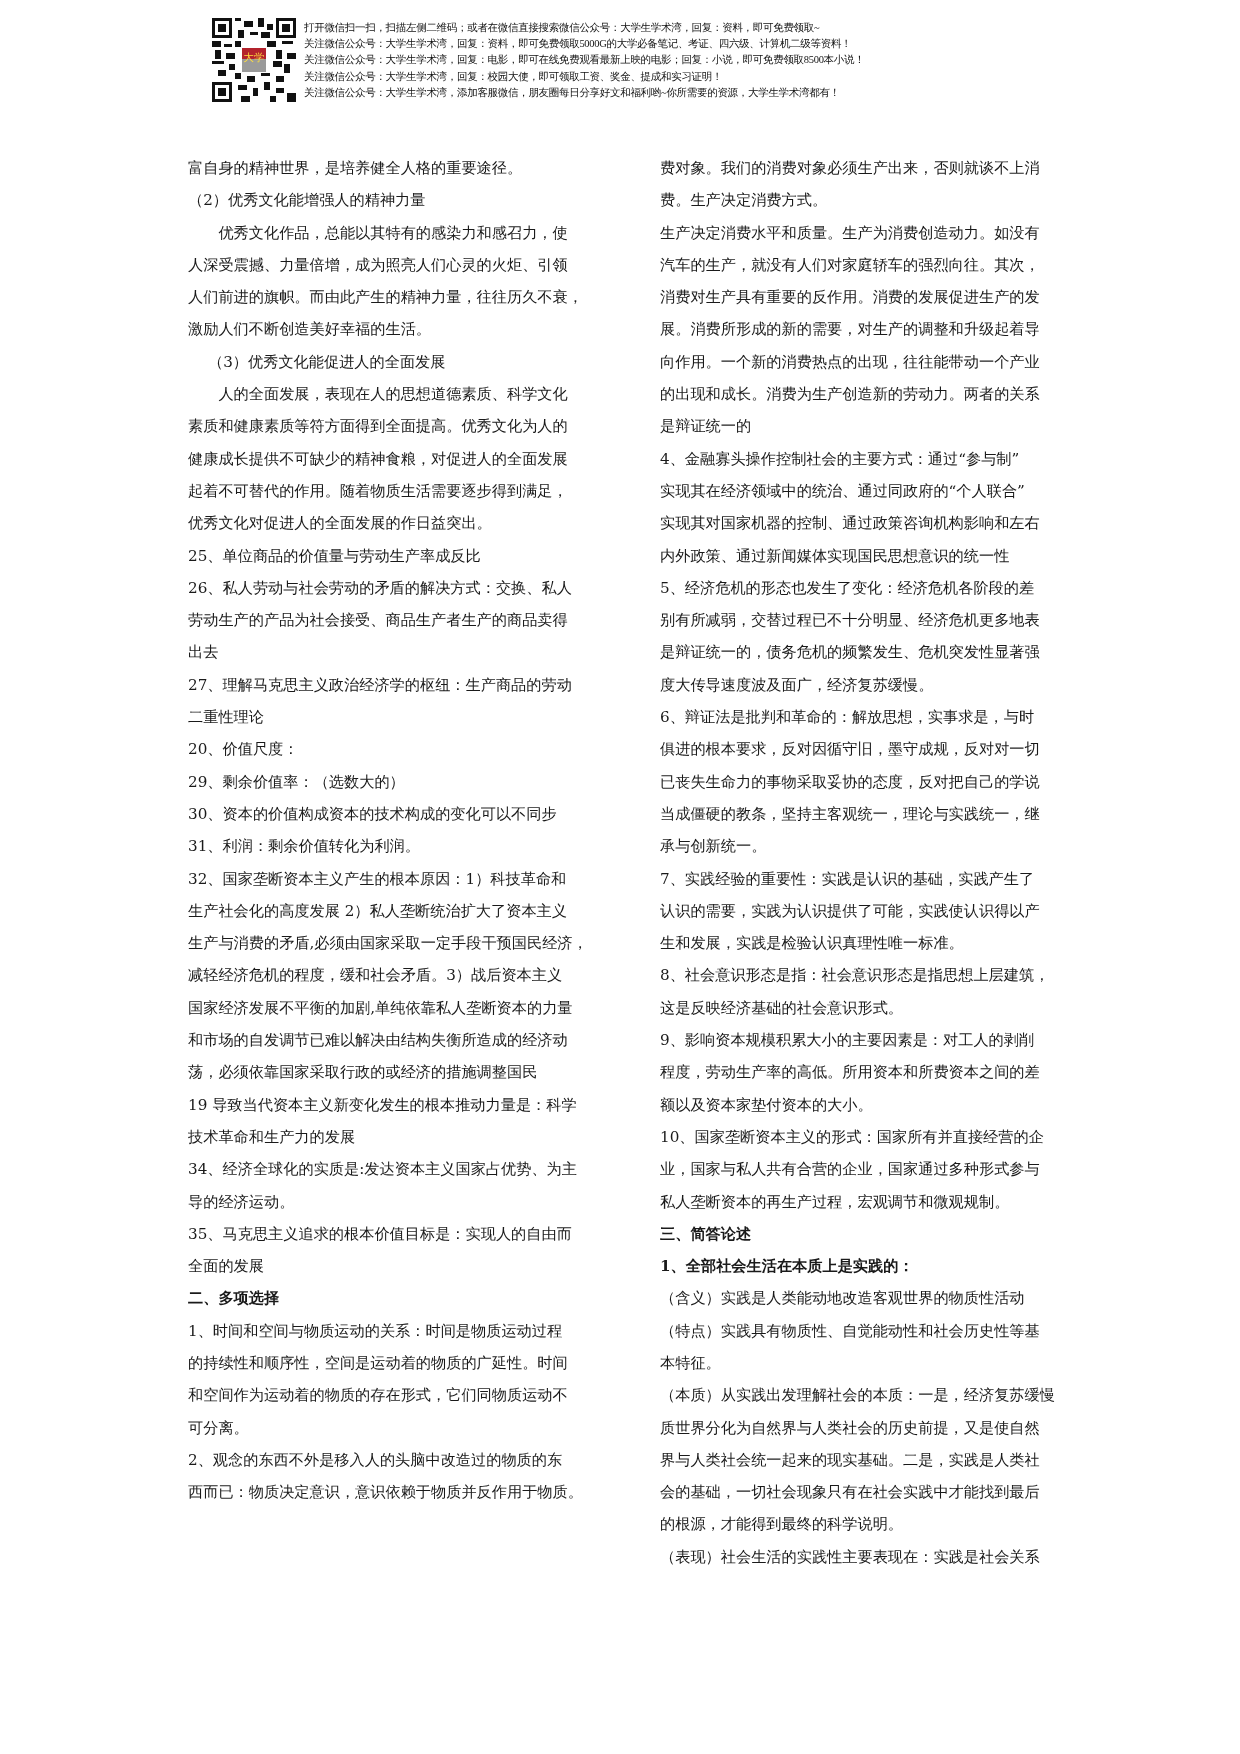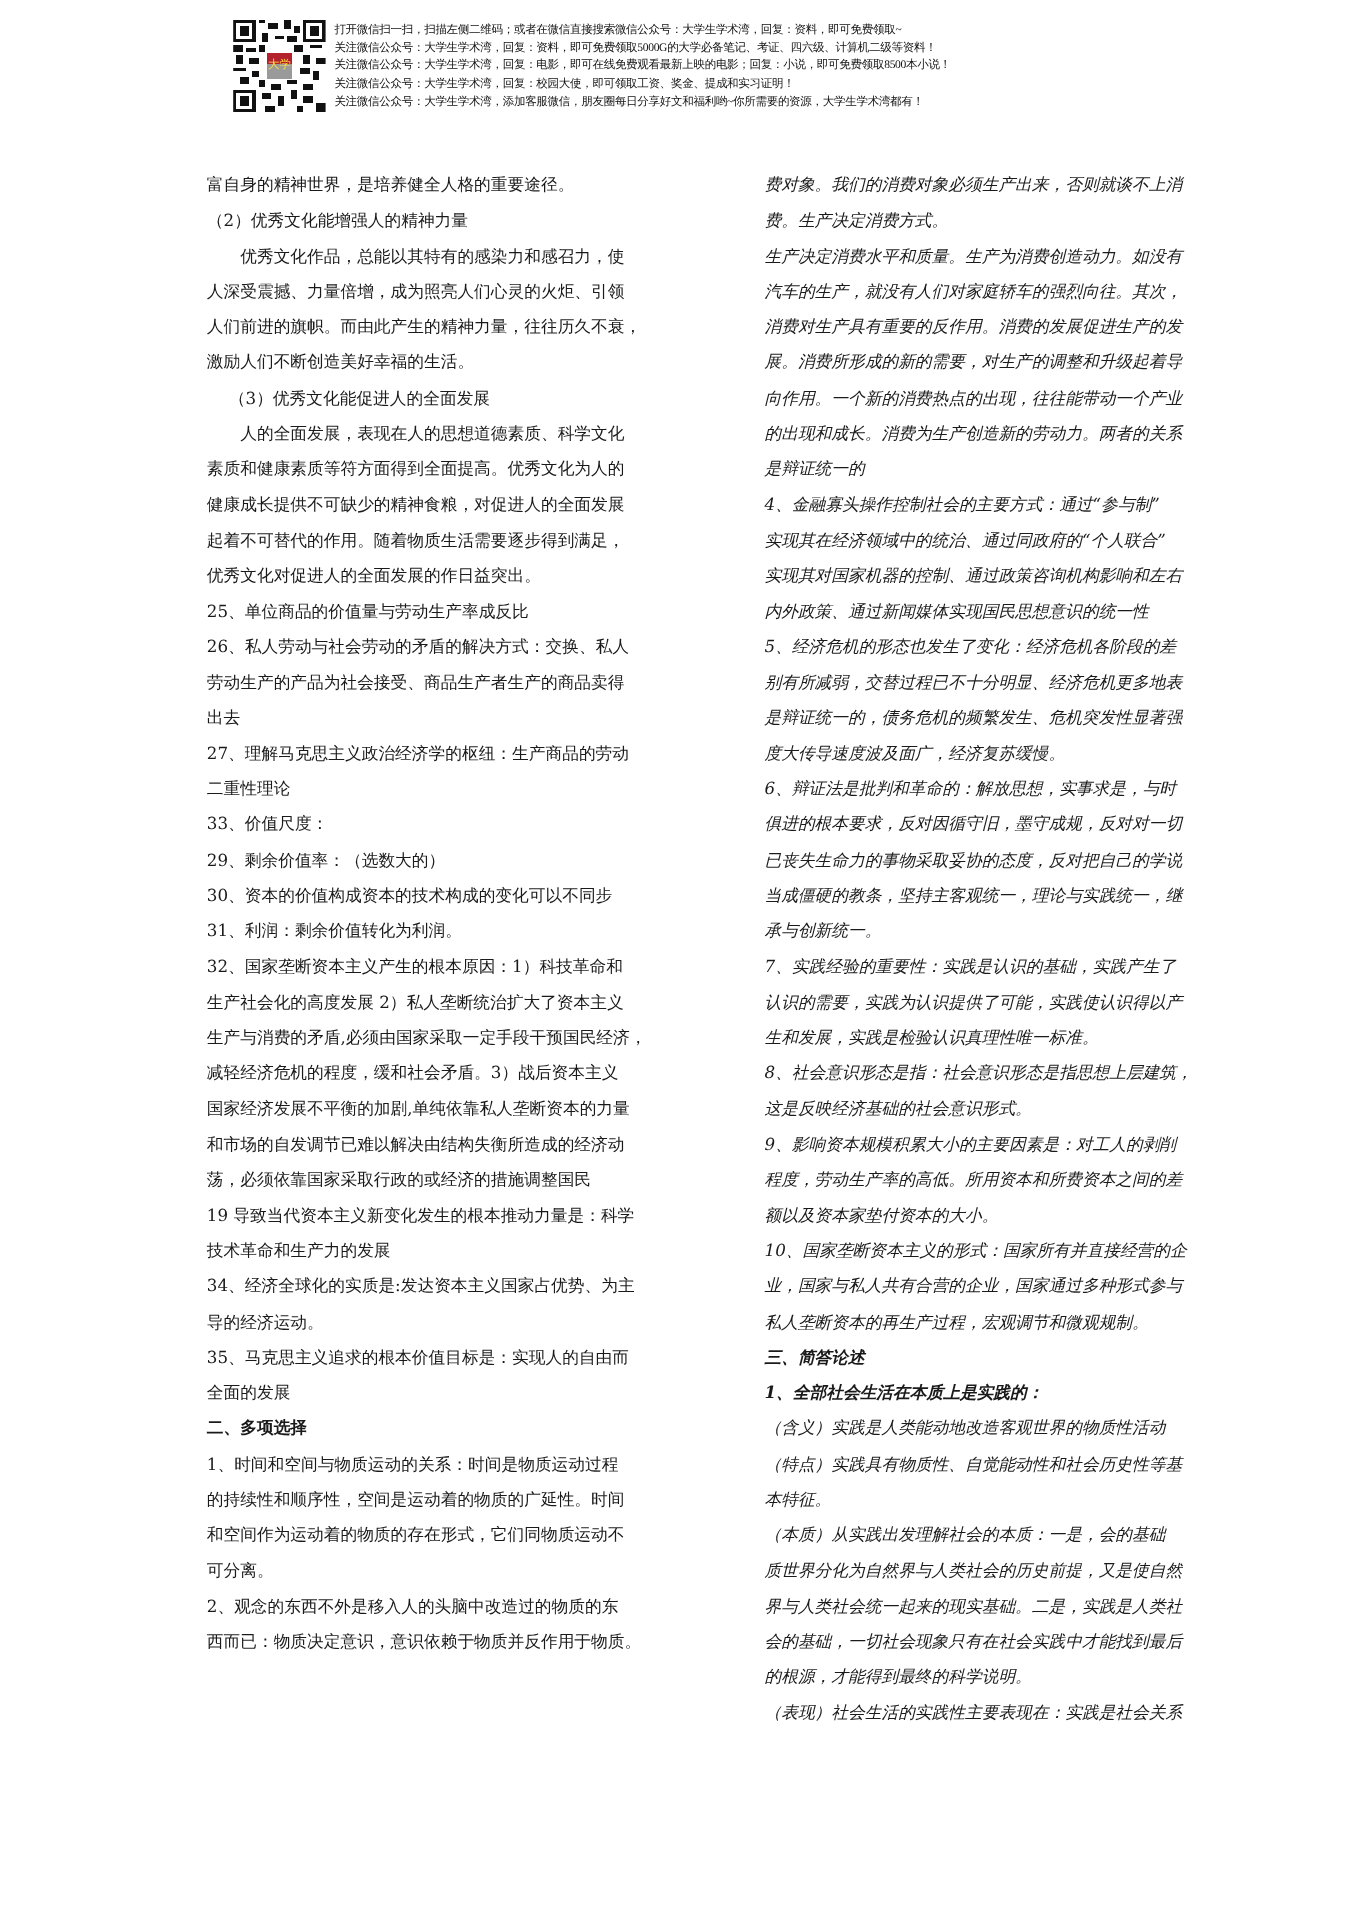--- a/index.html
+++ b/index.html
@@ -4,21 +4,21 @@
 <style>
   html, body { margin: 0; padding: 0; background: #ffffff; }
   body { width: 1240px; height: 1754px; position: relative; overflow: hidden;
          font-family: "DejaVu Serif", "Liberation Serif", serif; color: #1a1a1a; }
   .header { position: absolute; left: 212px; top: 18px; height: 86px; width: 760px; }
   .qr { position: absolute; left: 0; top: 0; width: 84px; height: 84px; }
   .header-lines { position: absolute; left: 92px; top: 2px; font-family: Liberation Serif, serif;
                   font-size: 10.5px; line-height: 16.2px; color: #111; white-space: nowrap; letter-spacing: -0.3px; }
   .col { position: absolute; top: 152px; width: 420px; font-size: 15.2px; line-height: 32.3px; }
   .col.left { left: 188px; }
-  .col.right { left: 695px; width: 405px; font-style: italic; }
+  .col.right { left: 660px; width: 405px; }
   .line { white-space: nowrap; height: 32.3px; }
   .bold { font-weight: bold; }
   .gap { height: 32.3px; }
 </style>
 </head>
 <body>
 
 <div class="header">
   <svg class="qr" viewBox="0 0 29 29" shape-rendering="crispEdges">
     <rect width="29" height="29" fill="#fff"></rect>
@@ -90,21 +90,21 @@
     <div class="line">素质和健康素质等符方面得到全面提高。优秀文化为人的</div>
     <div class="line">健康成长提供不可缺少的精神食粮，对促进人的全面发展</div>
     <div class="line">起着不可替代的作用。随着物质生活需要逐步得到满足，</div>
     <div class="line">优秀文化对促进人的全面发展的作日益突出。</div>
     <div class="line">25、单位商品的价值量与劳动生产率成反比</div>
     <div class="line">26、私人劳动与社会劳动的矛盾的解决方式：交换、私人</div>
     <div class="line">劳动生产的产品为社会接受、商品生产者生产的商品卖得</div>
     <div class="line">出去</div>
     <div class="line">27、理解马克思主义政治经济学的枢纽：生产商品的劳动</div>
     <div class="line">二重性理论</div>
-    <div class="line">33、价值尺度：</div>
+    <div class="line">20、价值尺度：</div>
     <div class="line">29、剩余价值率：（选数大的）</div>
     <div class="line">30、资本的价值构成资本的技术构成的变化可以不同步</div>
     <div class="line">31、利润：剩余价值转化为利润。</div>
     <div class="line">32、国家垄断资本主义产生的根本原因：1）科技革命和</div>
     <div class="line">生产社会化的高度发展 2）私人垄断统治扩大了资本主义</div>
     <div class="line">生产与消费的矛盾,必须由国家采取一定手段干预国民经济，</div>
     <div class="line">减轻经济危机的程度，缓和社会矛盾。3）战后资本主义</div>
     <div class="line">国家经济发展不平衡的加剧,单纯依靠私人垄断资本的力量</div>
     <div class="line">和市场的自发调节已难以解决由结构失衡所造成的经济动</div>
     <div class="line">荡，必须依靠国家采取行政的或经济的措施调整国民</div>
@@ -155,19 +155,19 @@
     <div class="line">程度，劳动生产率的高低。所用资本和所费资本之间的差</div>
     <div class="line">额以及资本家垫付资本的大小。</div>
     <div class="line">10、国家垄断资本主义的形式：国家所有并直接经营的企</div>
     <div class="line">业，国家与私人共有合营的企业，国家通过多种形式参与</div>
     <div class="line">私人垄断资本的再生产过程，宏观调节和微观规制。</div>
     <div class="line bold">三、简答论述</div>
     <div class="line bold">1、全部社会生活在本质上是实践的：</div>
     <div class="line">（含义）实践是人类能动地改造客观世界的物质性活动</div>
     <div class="line">（特点）实践具有物质性、自觉能动性和社会历史性等基</div>
     <div class="line">本特征。</div>
-    <div class="line">（本质）从实践出发理解社会的本质：一是，会的基础</div>
+    <div class="line">（本质）从实践出发理解社会的本质：一是，经济复苏缓慢</div>
     <div class="line">质世界分化为自然界与人类社会的历史前提，又是使自然</div>
     <div class="line">界与人类社会统一起来的现实基础。二是，实践是人类社</div>
     <div class="line">会的基础，一切社会现象只有在社会实践中才能找到最后</div>
     <div class="line">的根源，才能得到最终的科学说明。</div>
     <div class="line">（表现）社会生活的实践性主要表现在：实践是社会关系</div>
   </div>
 
 </body></html>

